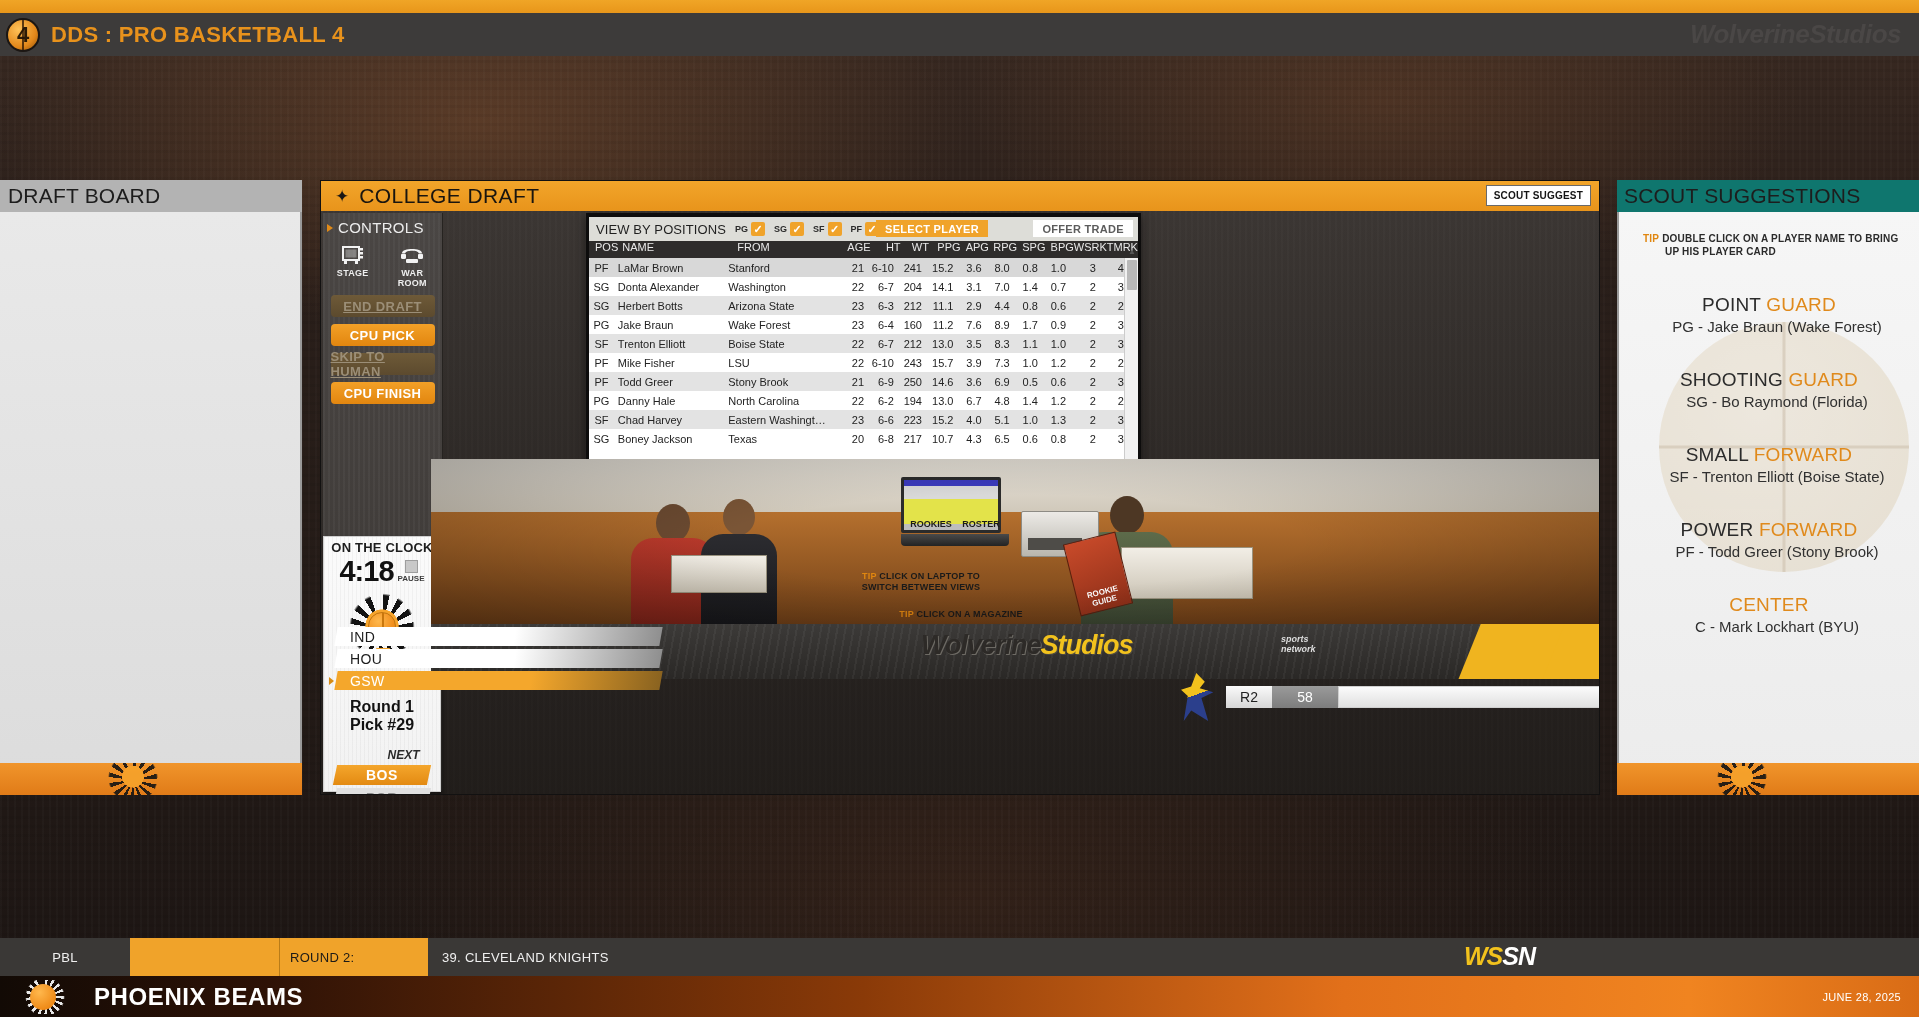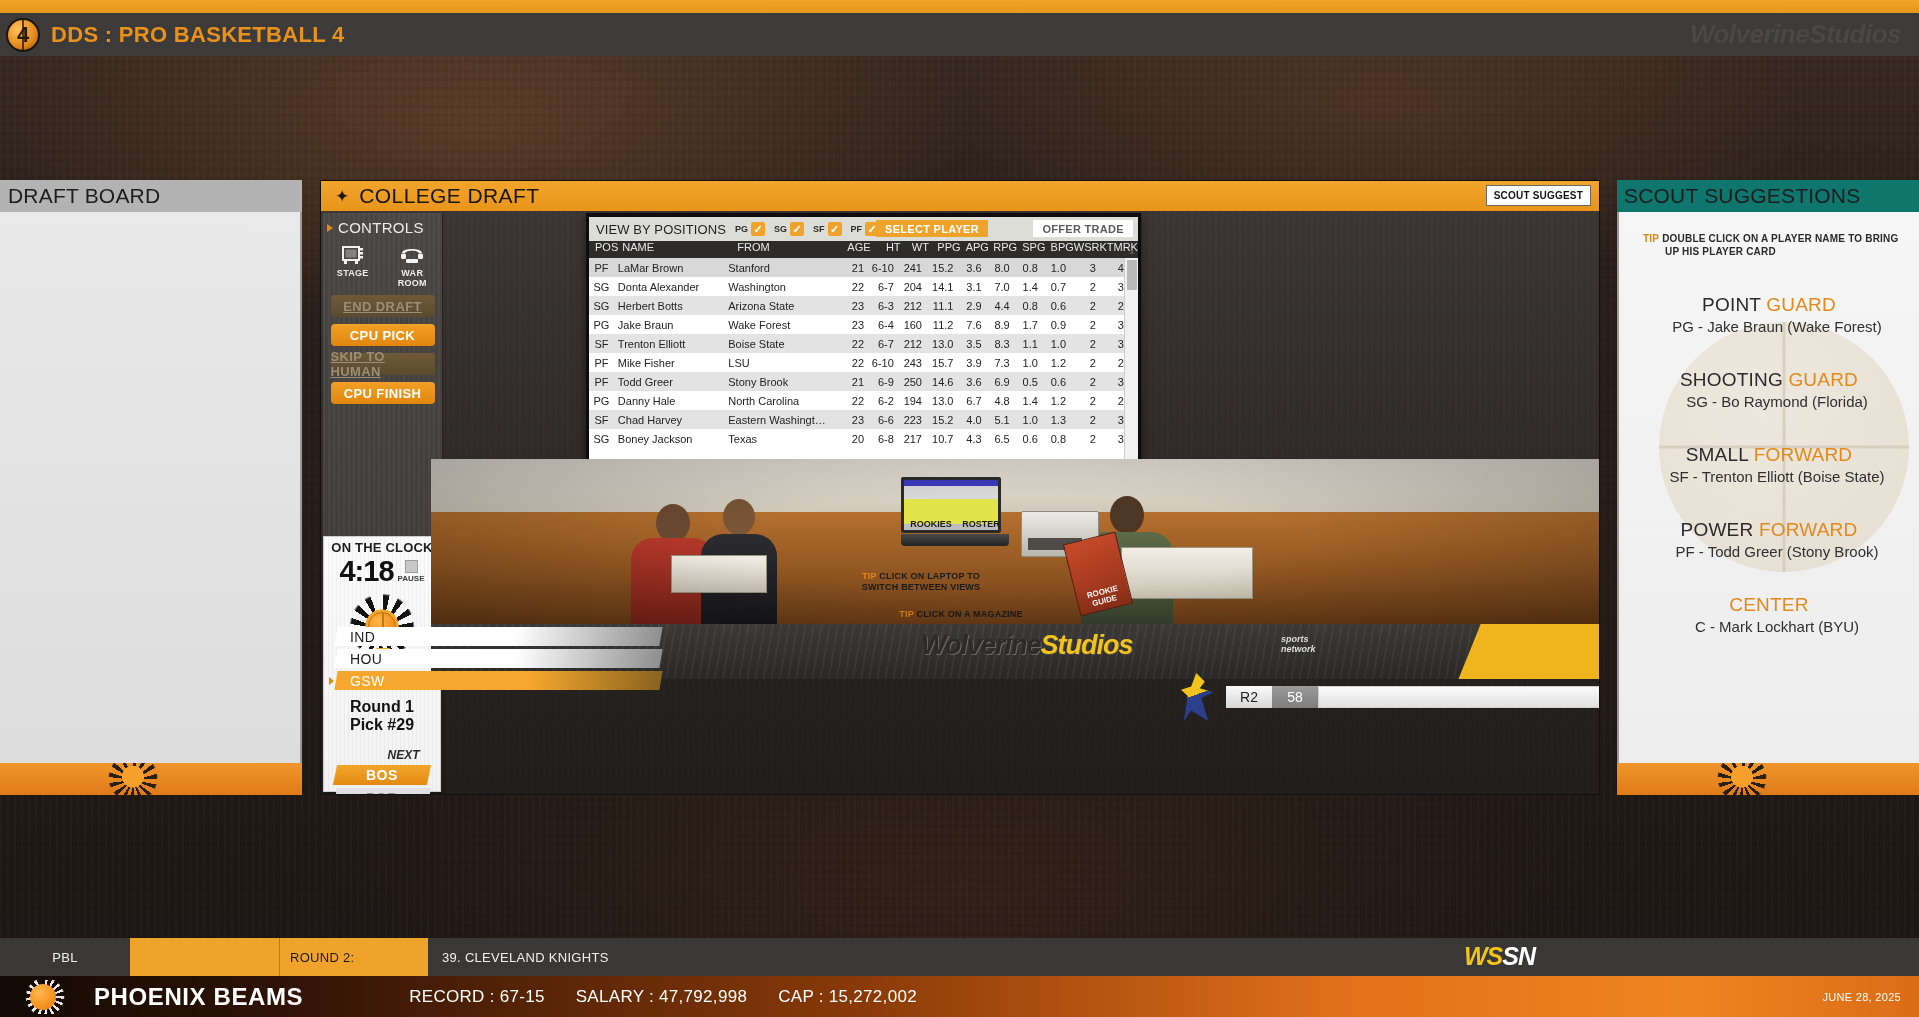--- a/index.html
+++ b/index.html
@@ -382,21 +382,21 @@
   .queue-row .bar span{ transform:skewX(10deg); }
   .queue-row .bar.white{ background:linear-gradient(90deg,#ffffff 0 55%, #8f8f8f 100%); color:#1c1c1c; }
   .queue-row .bar.orange{ background:linear-gradient(90deg,#f4a72c 0 60%, #8a6320 100%); color:#fff; }
 
   #pick-progress{
     position:absolute; left:905px; top:475px; width:700px; height:22px; display:flex; align-items:center;
   }
   #pp-r{ width:46px;height:22px;background:linear-gradient(180deg,#fafafa,#d6d6d6);
     display:flex;align-items:center;justify-content:center;
     font:400 14px "Liberation Sans",sans-serif; color:#1f1f1f;}
-  #pp-n{ width:46px;height:22px;background:linear-gradient(180deg,#9a9a9a,#7d7d7d);
+  #pp-n{ width:66px;height:22px;background:linear-gradient(180deg,#9a9a9a,#7d7d7d);
     display:flex;align-items:center;justify-content:center;
     font:400 14px "Liberation Sans",sans-serif; color:#fff;}
   #pp-bar{ flex:1; height:22px; background:linear-gradient(180deg,#fbfbfb,#e0e0e0); border:1px solid #cfcfcf;}
   #mascot{
     position:absolute; left:860px; top:462px; width:34px; height:48px;
     background:linear-gradient(160deg,#f2c21d 0 45%, #2b3f8c 45% 100%);
     clip-path:polygon(45% 0,70% 18%,55% 32%,95% 40%,60% 52%,80% 100%,30% 78%,8% 100%,20% 48%,0 35%,30% 28%);
   }
 
   
@@ -916,19 +916,14 @@
     <span class="y">WS</span><span class="w">SN</span>
   </div>
 </div>
 
 <div id="statusbar">
   <div id="sb-logo">
     <div class="r"></div>
     <div class="b"></div>
   </div>
   <div id="sb-team">PHOENIX BEAMS</div>
-  <div id="sb-stats">
-    <span>RECORD : 67-15</span>
-    <span>SALARY : 47,792,998</span>
-    <span>CAP : 15,272,002</span>
-  </div>
   <div id="sb-date">JUNE 28, 2025</div>
 </div>
 
 </body></html>

